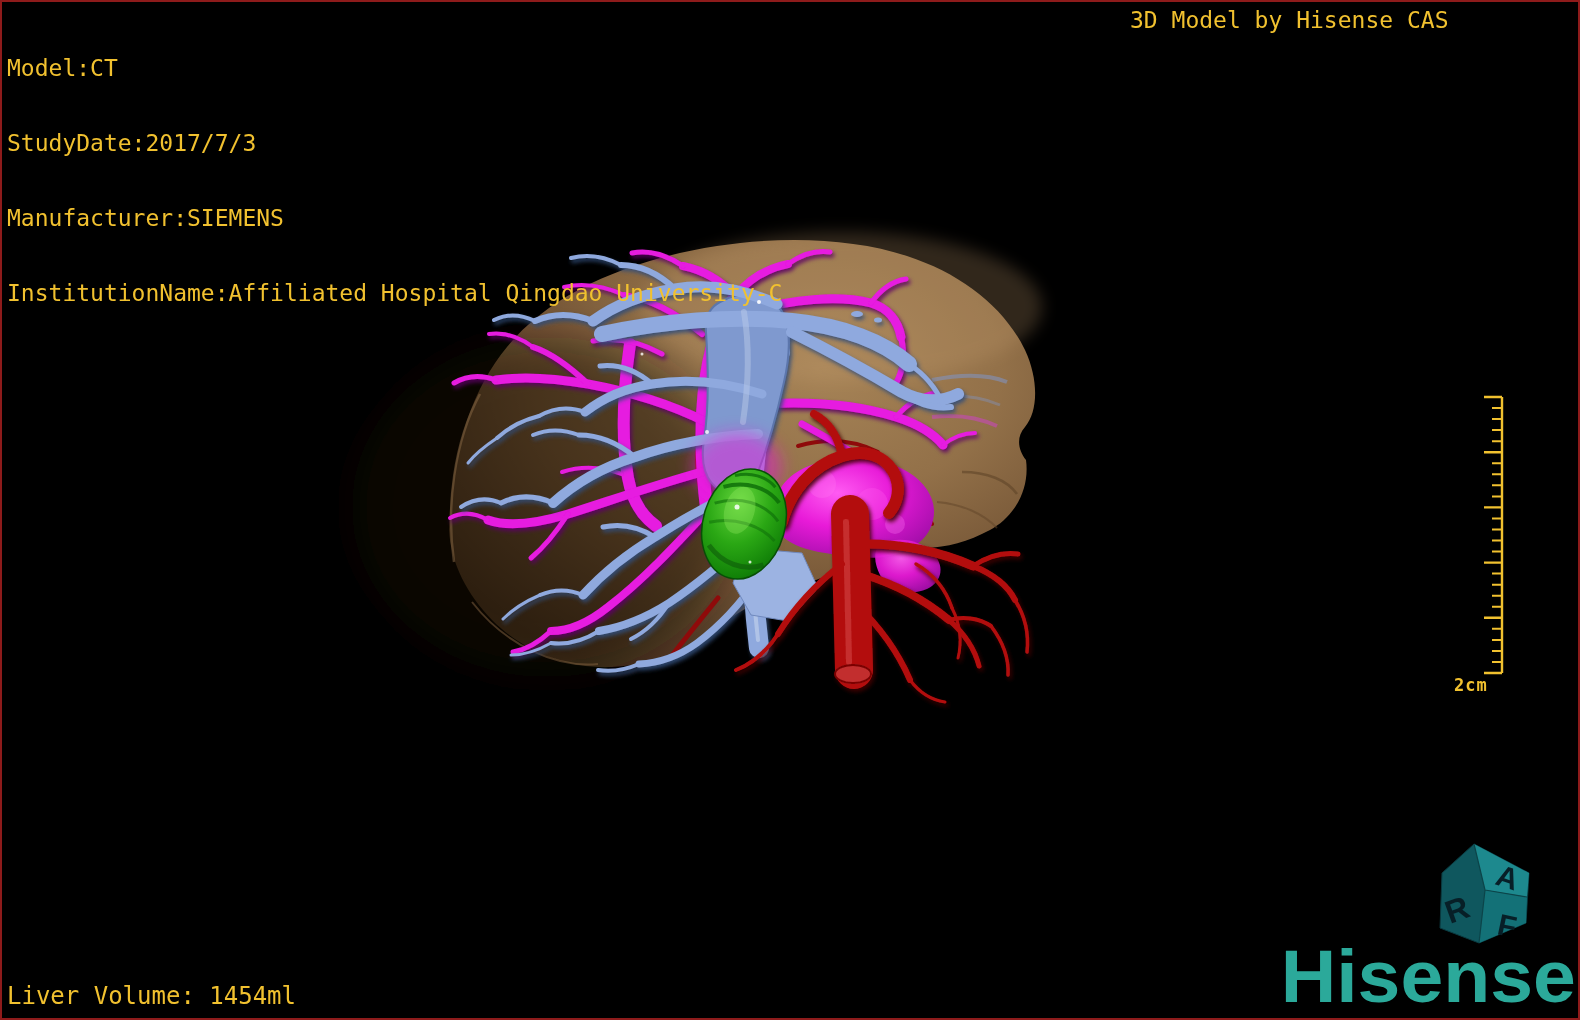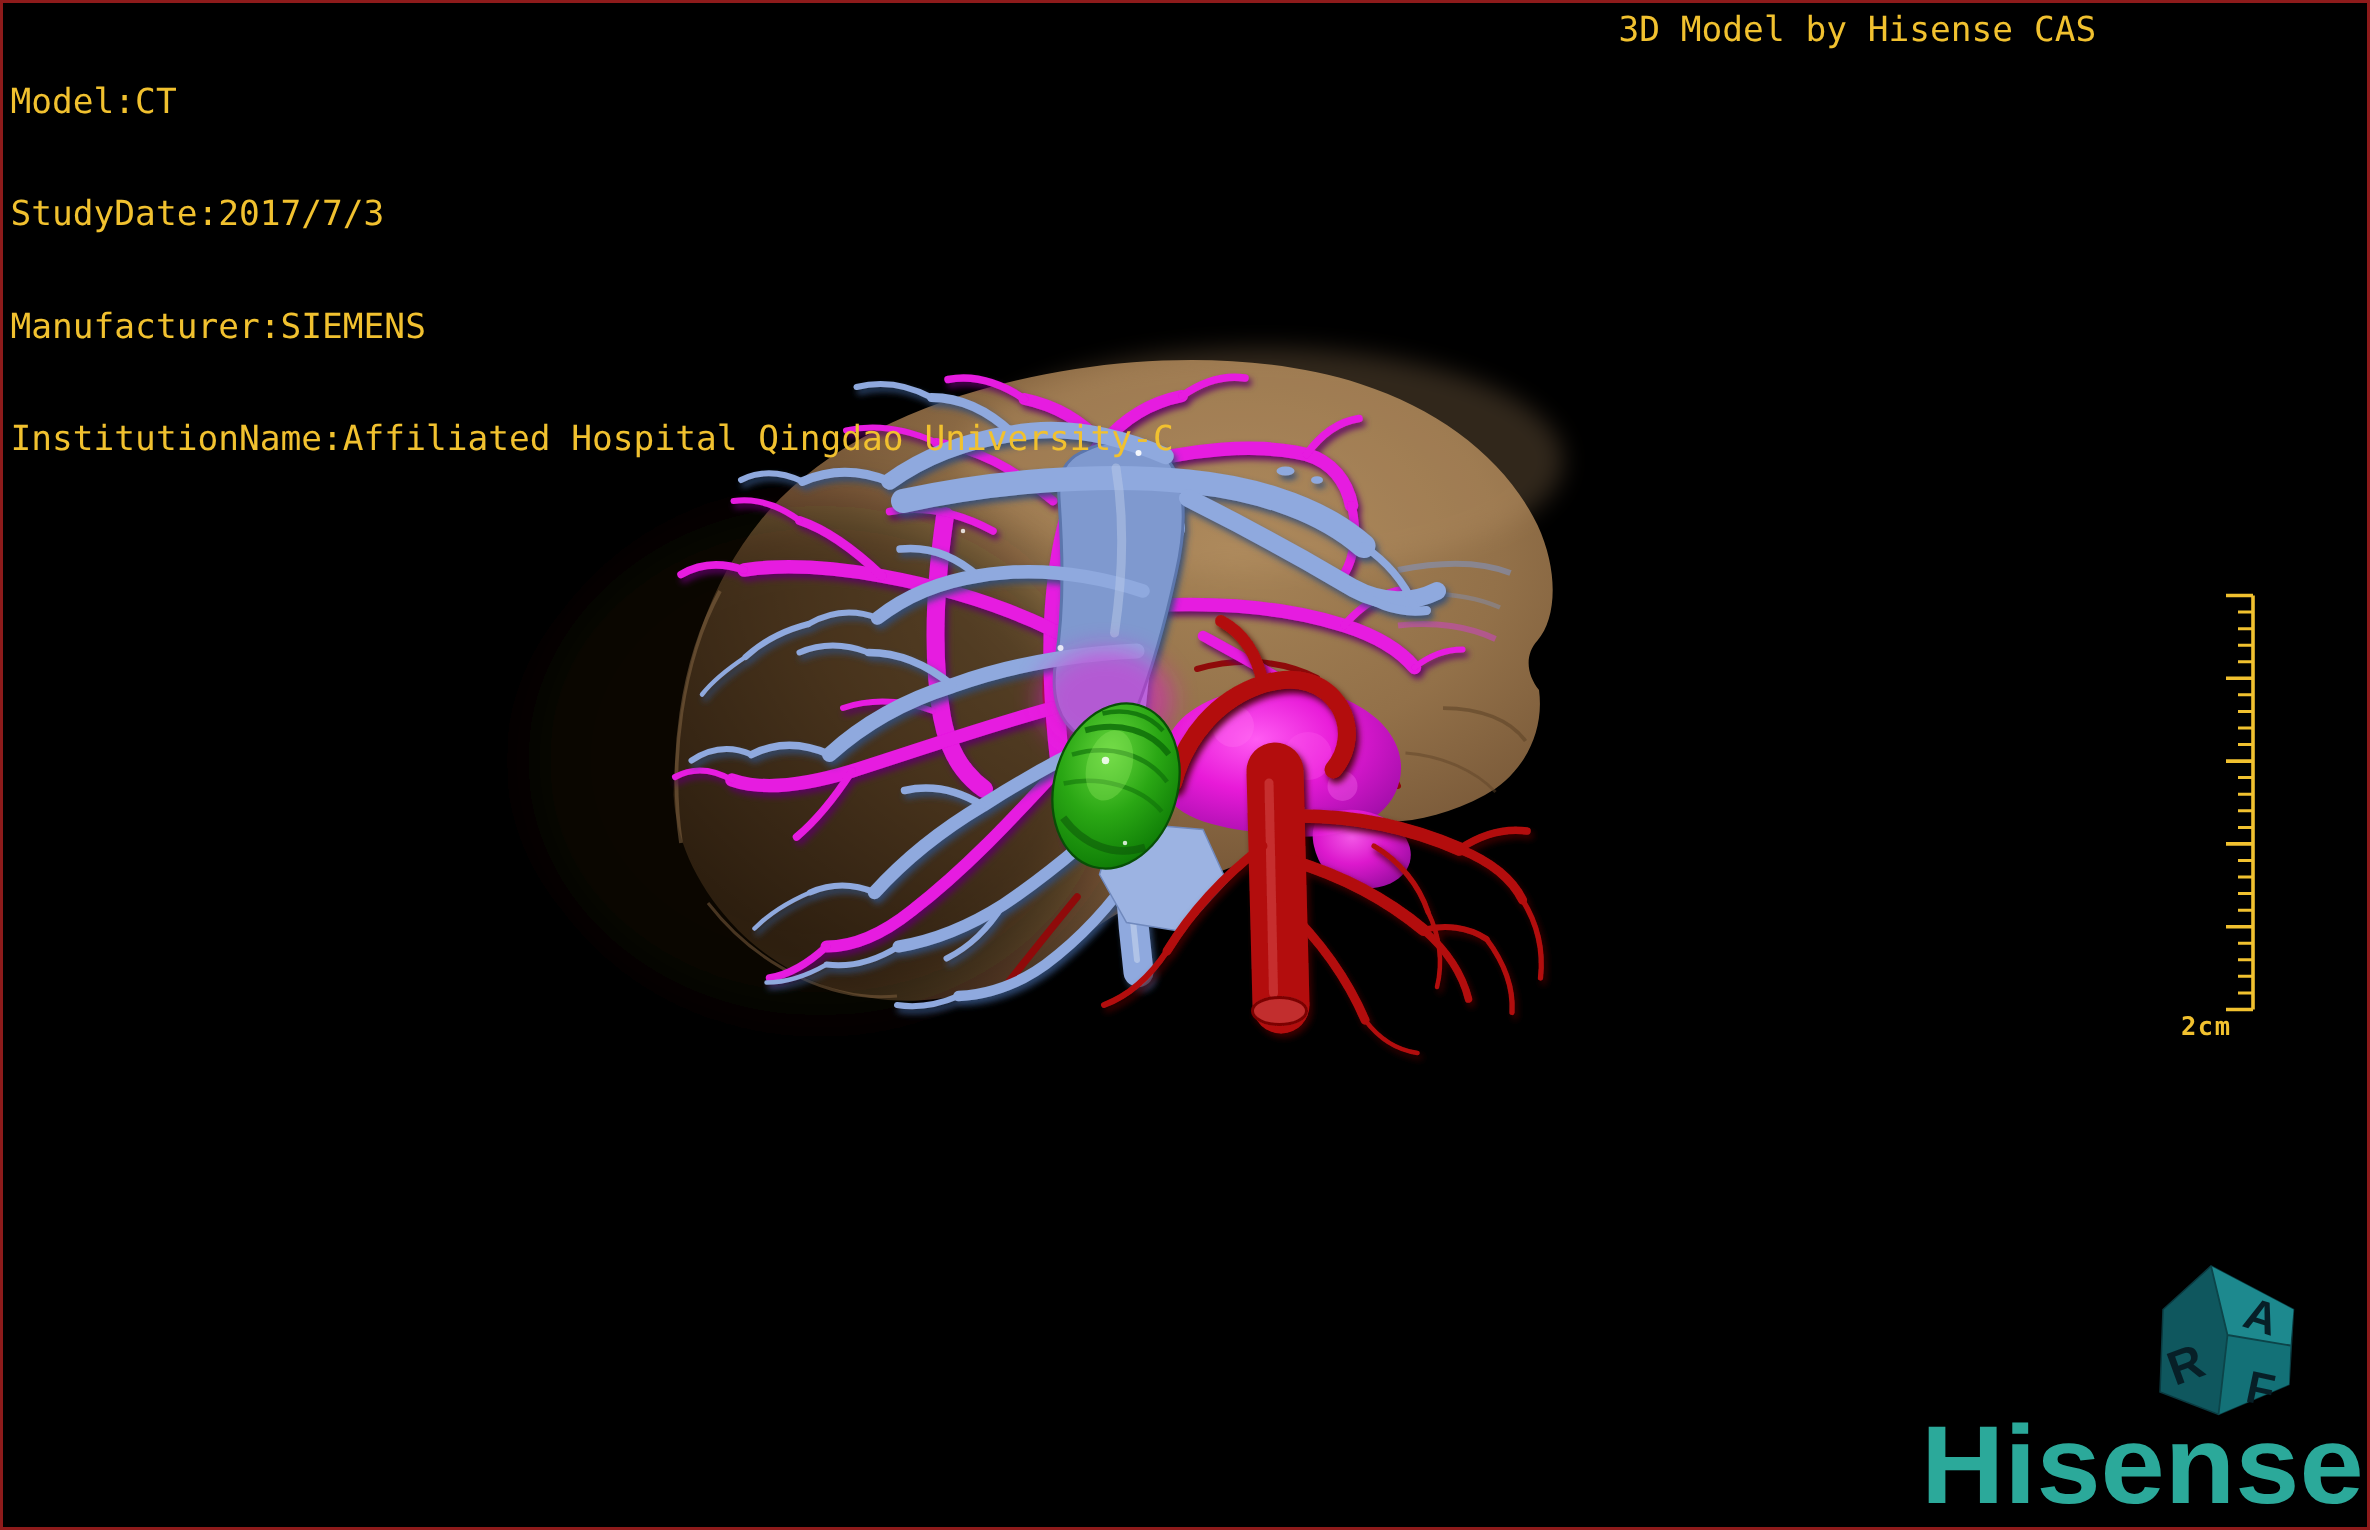--- a/index.html
+++ b/index.html
@@ -1,21 +1,21 @@
 <!DOCTYPE html>
 <html><head>
 <meta charset="utf-8">
 <style>
   html,body{margin:0;padding:0;background:#000;}
   body{width:1580px;height:1020px;overflow:hidden;position:relative;
        font-family:"DejaVu Sans Mono",monospace;}
   .stage{position:absolute;inset:0;background:#000;border:2px solid #8e1b1b;box-sizing:border-box;}
   .goldtext{color:#f1c12f;font-family:"DejaVu Sans Mono",monospace;}
   .info{position:absolute;left:5px;top:4px;font-size:23px;line-height:25px;letter-spacing:0;white-space:pre;}
-  .wm{position:absolute;left:1077px;top:6px;font-size:23px;line-height:25px;white-space:pre;}
+  .wm{position:absolute;left:1128px;top:6px;font-size:23px;line-height:25px;white-space:pre;}
   .vol{position:absolute;left:5px;top:981px;font-size:24px;line-height:26px;white-space:pre;}
   .scalelabel{position:absolute;left:1452px;top:673px;font-size:17px;font-weight:bold;letter-spacing:1px;}
   .brand{position:absolute;right:2px;bottom:4px;font-family:"Liberation Sans",sans-serif;
          font-weight:bold;font-size:74px;line-height:1;color:#2ba99a;letter-spacing:0px;
          transform:scaleX(1.04);transform-origin:right;}
   svg{position:absolute;}
   #model{left:0;top:0;width:1580px;height:1020px;}
   #ruler{left:1469px;top:390px;width:42px;height:298px;}
   #cube{left:1432px;top:836px;width:104px;height:112px;}
 </style>
@@ -243,14 +243,15 @@
     <polygon points="40,6 95,35 92,85 45,105 6,90 8,35" fill="#0f575e" stroke="#0a3a40" stroke-width="1"></polygon>
     <polygon points="40,6 95,35 93,59 51,52" fill="#1d898e"></polygon>
     <polygon points="51,52 93,59 92,85 45,105" fill="#137177"></polygon>
     <path d="M40,6 L51,52 M51,52 L93,59 M51,52 L45,105" stroke="#0c4449" stroke-width="1.2" fill="none"></path>
     <text transform="translate(16,86) rotate(-20)" font-family="Liberation Sans, sans-serif" font-size="32" font-weight="600" fill="#071f27">R</text>
     <text transform="translate(60,46) rotate(18)" font-family="Liberation Sans, sans-serif" font-size="30" font-weight="600" fill="#071f27">A</text>
     <text transform="translate(62,96) rotate(12)" font-family="Liberation Sans, sans-serif" font-size="30" font-weight="600" fill="#071f27">F</text>
   </svg>
 
   <div class="brand">Hisense</div>
+  <div class="vol goldtext">Liver Volume: 1454ml</div>
 
 </div>
 
 </body></html>

